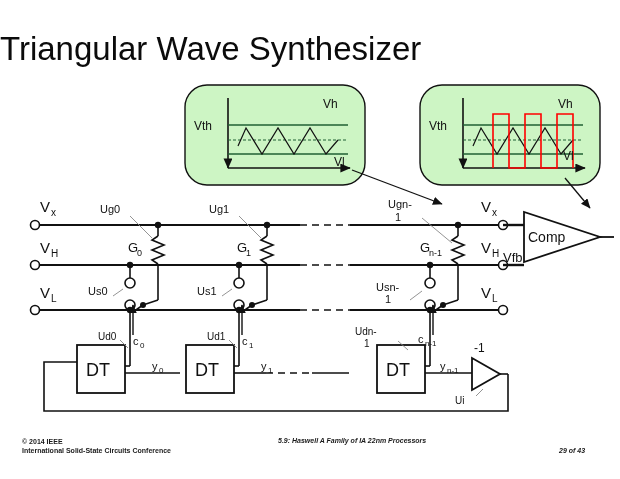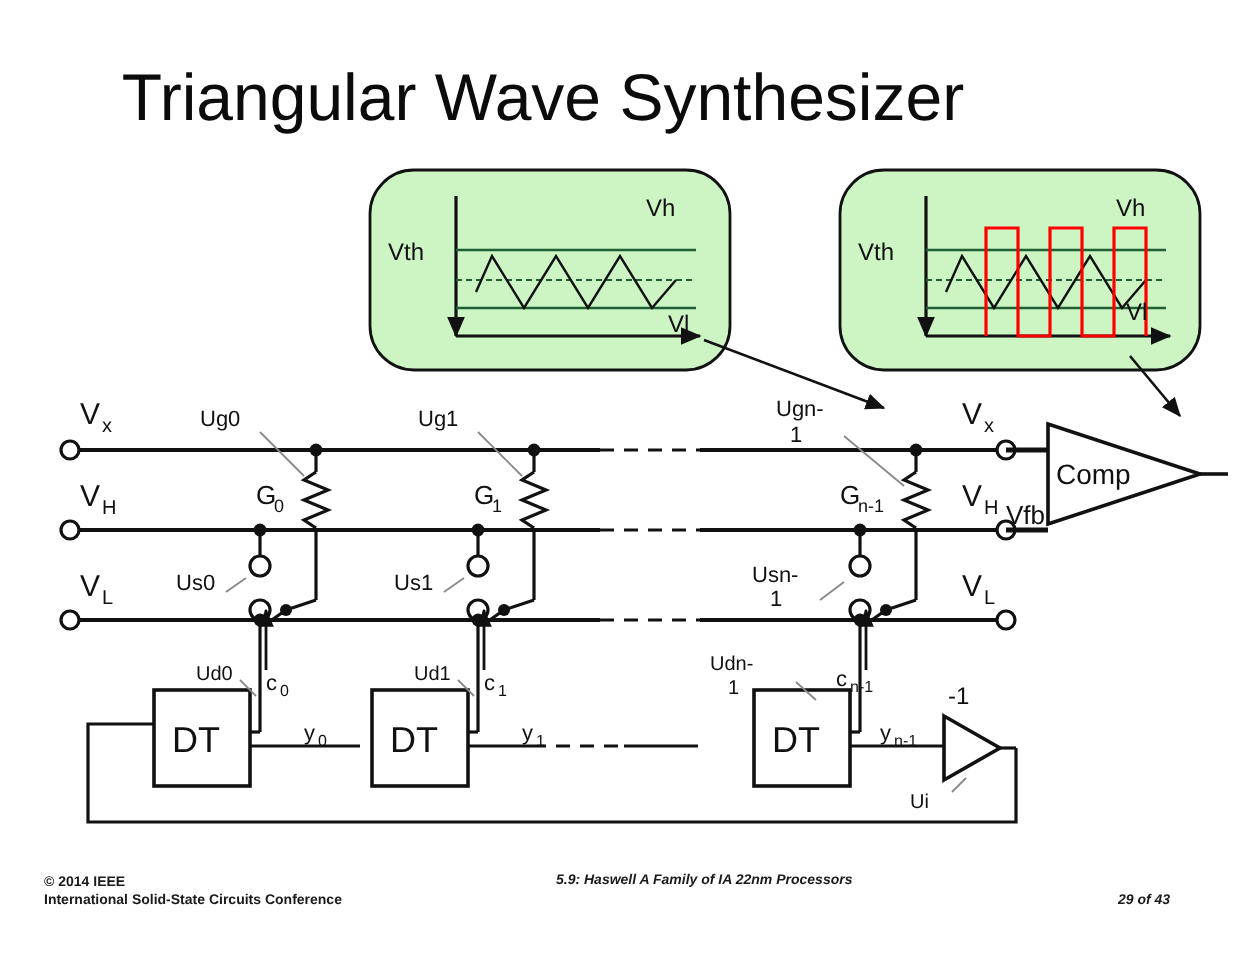--- a/index.html
+++ b/index.html
@@ -1,19 +1,19 @@
 <!DOCTYPE html>
 <html><head>
 <meta charset="utf-8">
 <style>
   html,body{margin:0;padding:0;background:#ffffff;}
   body{width:620px;height:479px;position:relative;overflow:hidden;
        font-family:"Liberation Sans",sans-serif;color:#000;}
   #slide{position:absolute;left:0;top:0;width:620px;height:479px;}
-  #title{position:absolute;left:0;top:30px;width:543px;text-align:center;
+  #title{position:absolute;left:0;top:30px;width:543px;text-align:left;
          font-size:33px;font-weight:400;color:#0b0b0b;letter-spacing:0px;
          font-family:"Liberation Sans",sans-serif;}
   svg{position:absolute;left:0;top:0;}
   .ft{font-family:"Liberation Sans",sans-serif;font-weight:bold;font-size:7px;color:#1a1a1a;position:absolute;line-height:1.35;}
   .fti{font-style:italic;}
   #ftL{left:22px;top:437px;}
   #ftC{left:278px;top:436px;}
   #ftR{left:559px;top:446px;}
 </style>
 </head>

